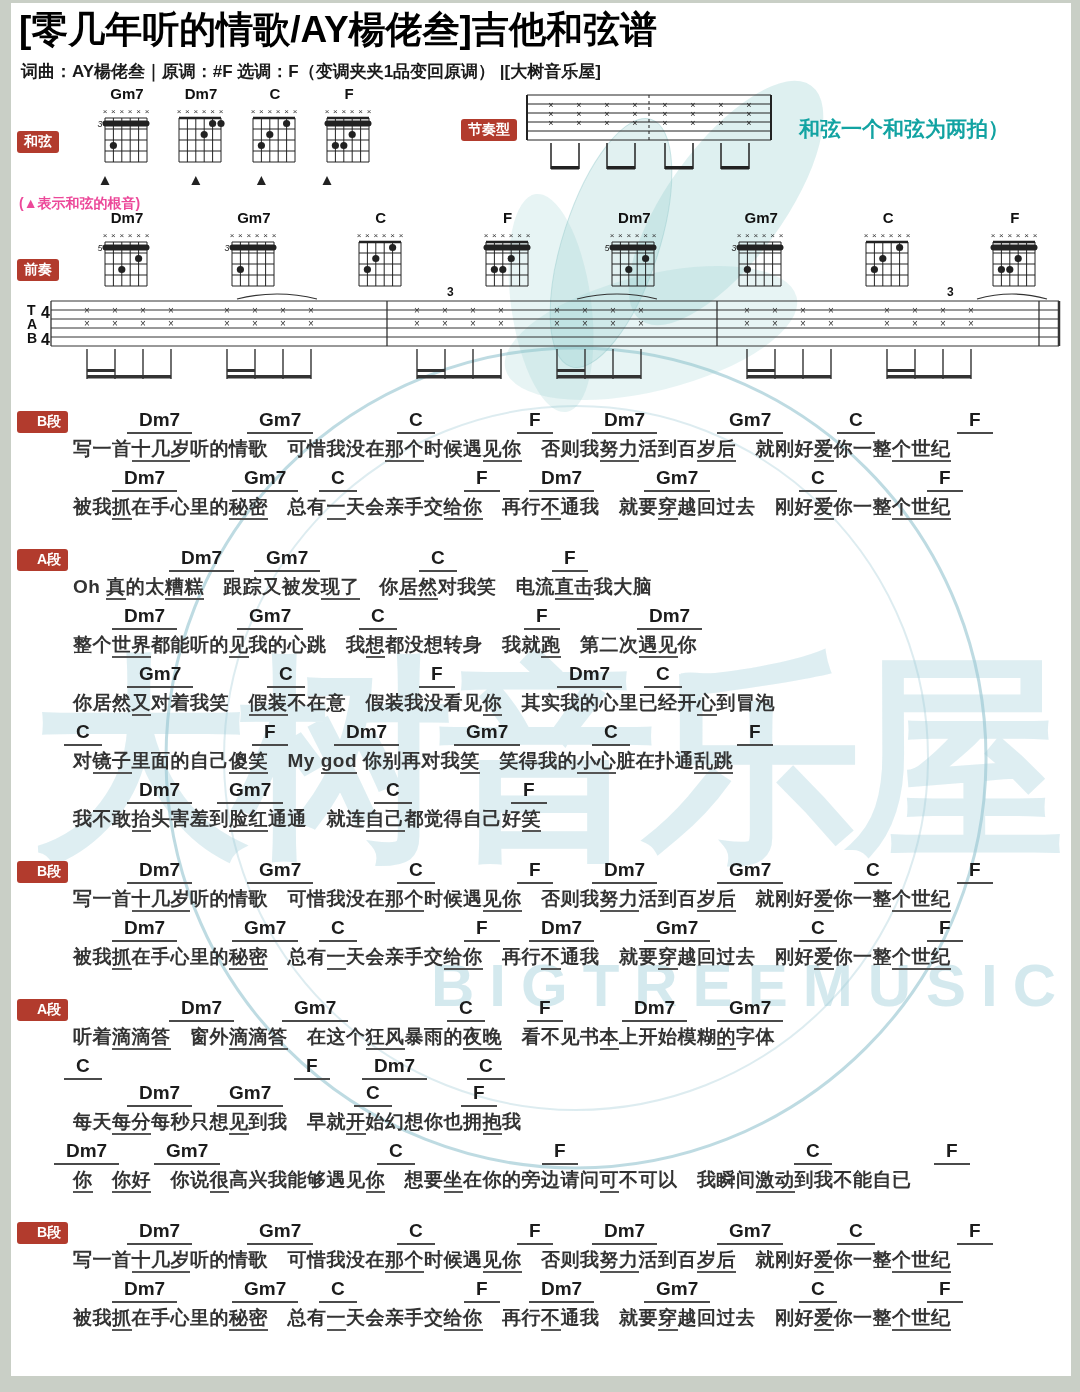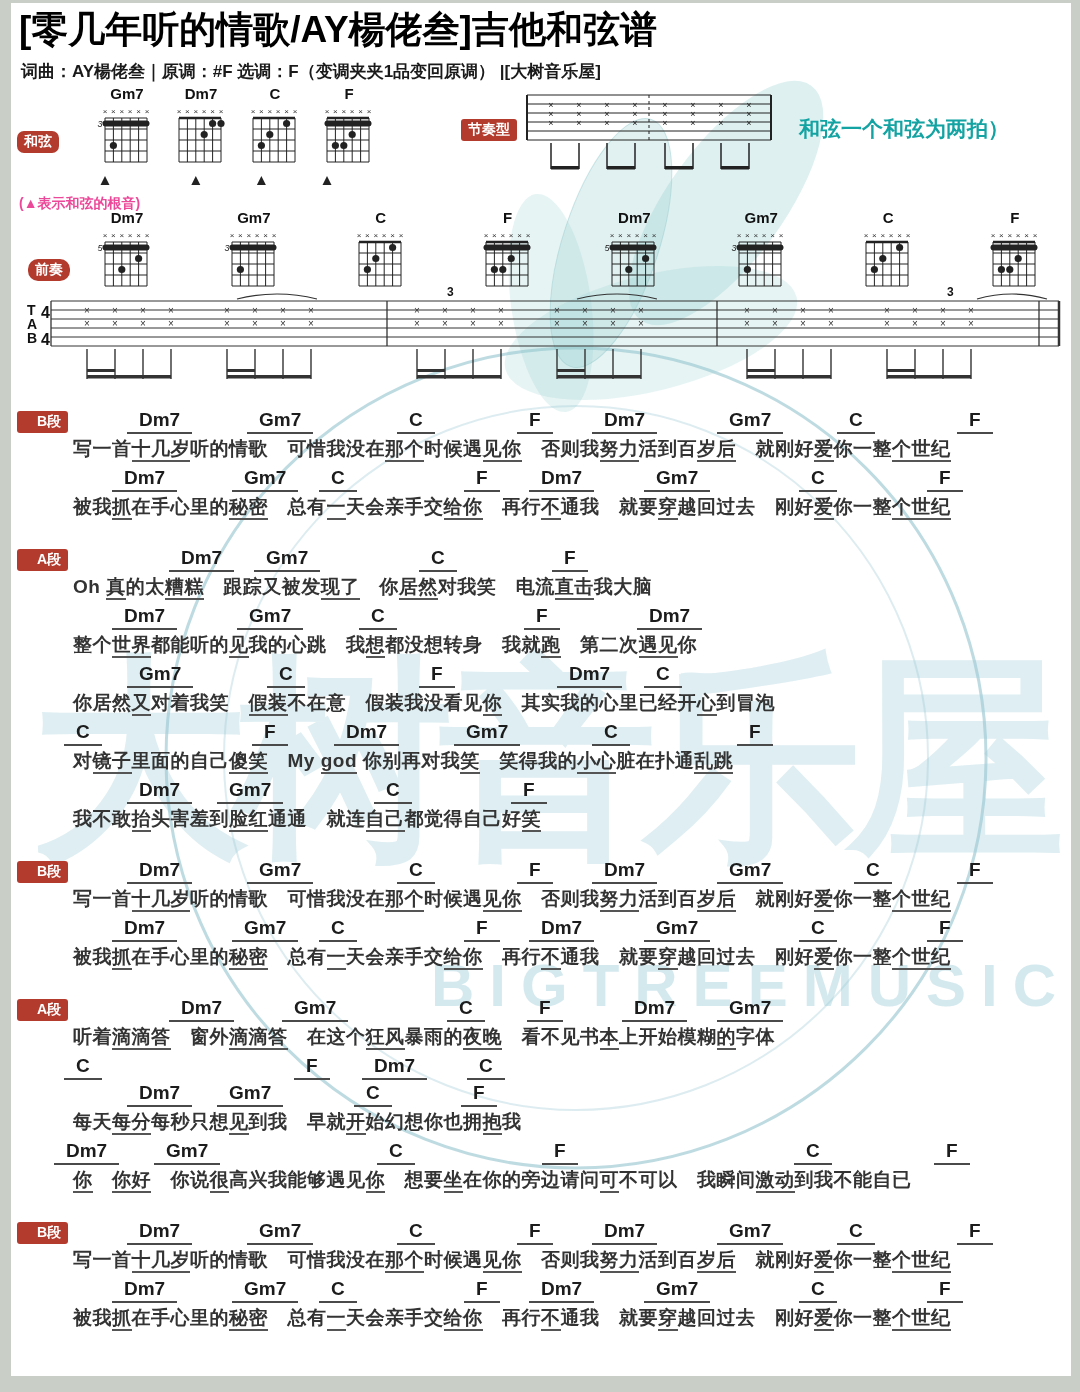--- a/index.html
+++ b/index.html
@@ -14,23 +14,23 @@
   .wm-cn { position:absolute; top:612px; left:10px; width:1040px; text-align:center; font-size:218px;
            font-weight:bold; letter-spacing:-14px; white-space:nowrap; color:rgba(152,203,214,0.32); }
   .wm-en { position:absolute; top:948px; left:0; width:100%; text-align:right; font-size:60px;
            font-weight:bold; letter-spacing:15px; color:rgba(152,203,214,0.42); }
 
   .title { left:8px; top:2px; font-size:37px; font-weight:800; color:#000; letter-spacing:0; }
   .credits { left:10px; top:57px; font-size:17px; font-weight:700; color:#1a1a1a; }
 
   .badge { position:absolute; z-index:2; background:#b23b2d; color:#fff; font-size:14px; font-weight:bold;
            padding:2px 7px; border-radius:3px; line-height:1.25; white-space:nowrap; }
-  .chords-badge { left:6px; top:128px;border-radius:7px; }
+  .chords-badge { left:6px; top:128px; }
   .rhythm-badge { left:450px; top:116px; }
-  .intro-badge  { left:17px; top:256px;border-radius:10px; }
+  .intro-badge  { left:6px; top:256px; }
 
   .chord-row { display:flex; }
   #mainChords { left:84px; top:82px; gap:10px; }
   #introChords { left:84px; top:206px; width:952px; justify-content:space-between; }
   .chord-cell { width:64px; text-align:center; }
   .chord-name { font-size:15px; font-weight:bold; color:#111; height:18px; }
 
   #rhythmSvg { left:512px; top:80px; }
   .ps { left:788px; top:110px; font-size:21px; font-weight:bold; color:#12a3a2; line-height:1.5; }
   .root-legend { left:8px; top:192px; font-size:14px; font-weight:bold; color:#ec4899; }

